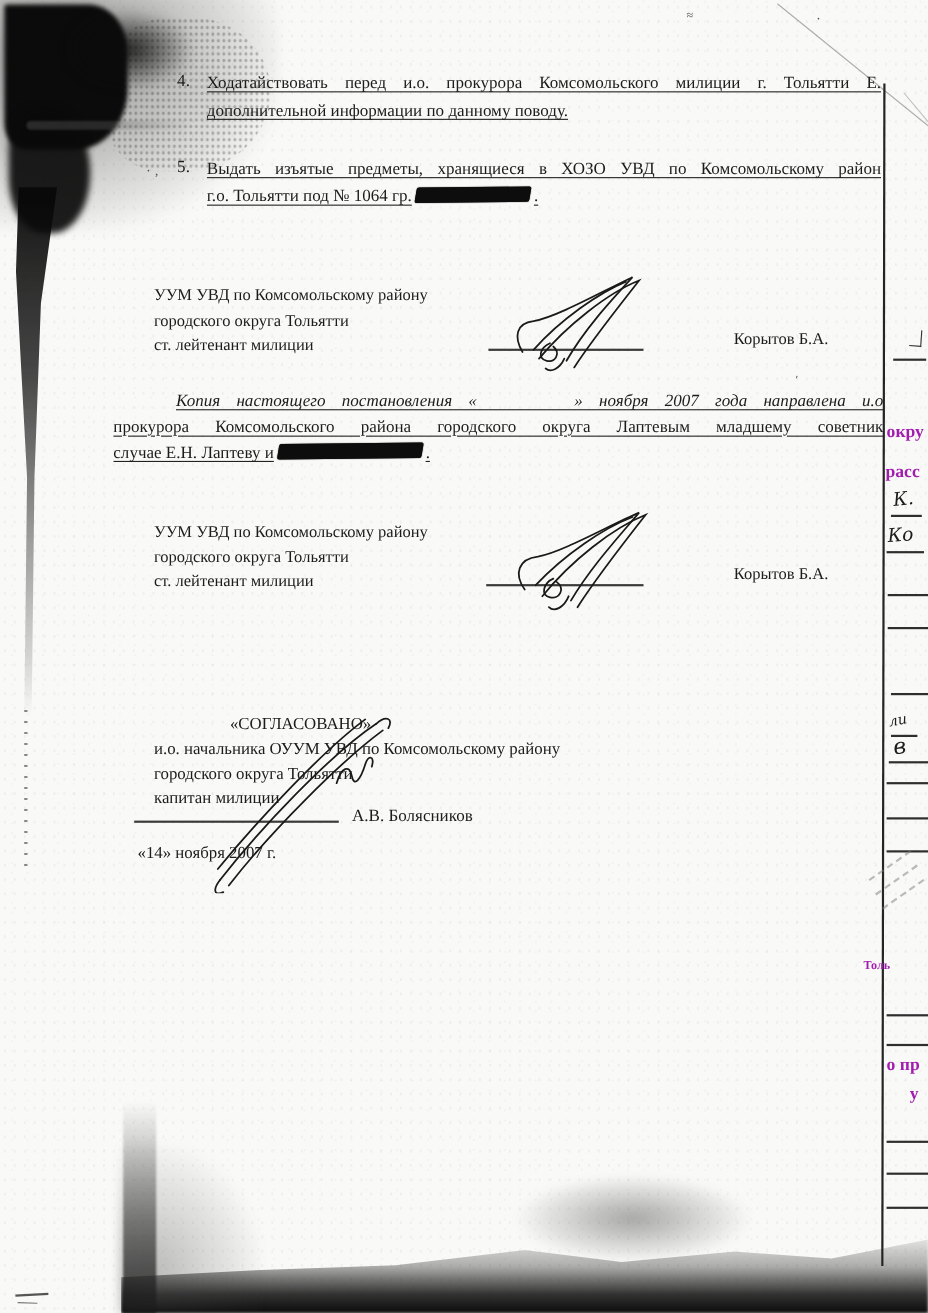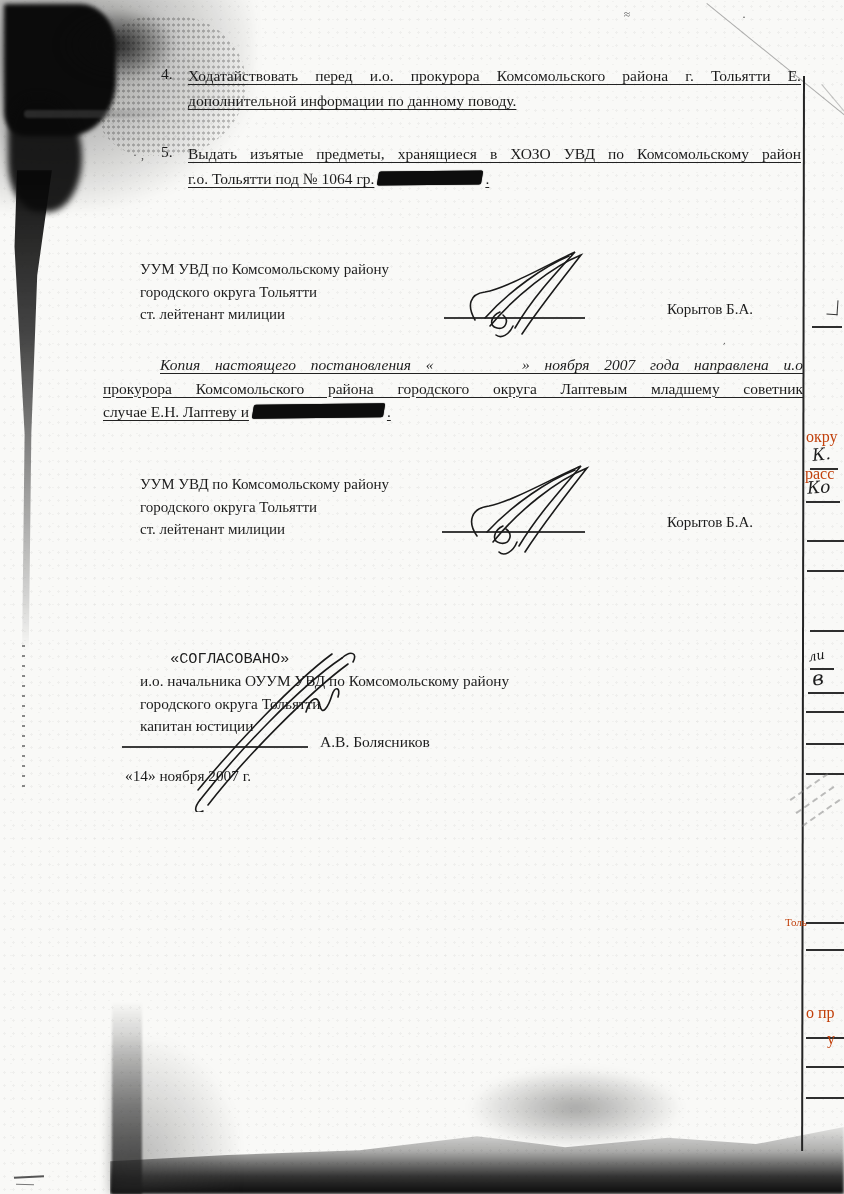--- a/index.html
+++ b/index.html
@@ -39,25 +39,25 @@
   .redact.r1{width:104px;height:14px;}
   .redact.r2{width:131px;height:14px;}
   
   .sig-text{position:absolute;font-size:15px;line-height:22.5px;z-index:3;}
   .sig-name{position:absolute;font-size:15px;z-index:3;}
   .sig-line{position:absolute;height:1.6px;background:#3b3b3b;z-index:2;}
   .sig-svg{position:absolute;z-index:4;pointer-events:none;}
   .sig-svg path{fill:none;stroke:#1a1a1a;stroke-width:1.6;stroke-linecap:round;}
   
   .approval{position:absolute;left:140px;top:648px;font-size:15.3px;line-height:22.3px;z-index:3;}
-  .approval .title{margin-left:30px;font-family:Liberation Mono, monospace;}
+  .approval .title{margin-left:69px;}
   
   .edge-vline{position:absolute;left:803px;top:76px;width:2.2px;height:1075px;background:#242424;transform:rotate(0.1deg);transform-origin:top;z-index:2;}
   .edge-rule{position:absolute;height:2px;background:#2e2e2e;z-index:2;}
-  .edge-frag{position:absolute;font-weight:normal;font-size:16px;color:#c2410c;z-index:3;white-space:nowrap;margin-top:44px;}
+  .edge-frag{position:absolute;font-weight:bold;font-size:16px;color:#a21caf;z-index:3;white-space:nowrap;}
   .edge-hw{position:absolute;font-style:italic;color:#1d1d1d;z-index:3;white-space:nowrap;font-family:"DejaVu Serif",serif;}
   
   .art{position:absolute;pointer-events:none;z-index:2;}
   .blobA{left:4px;top:4px;width:112px;height:132px;background:#0b0b0b;border-radius:2% 32% 42% 18%;filter:blur(2px);}
   .blobB{left:58px;top:8px;width:118px;height:74px;background:radial-gradient(closest-side,rgba(12,12,12,0.85),transparent);filter:blur(5px);}
   .blobC{left:-8px;top:-8px;width:262px;height:218px;background:radial-gradient(ellipse at 22% 28%,rgba(30,30,30,0.5),rgba(70,70,70,0.18) 55%,transparent 75%);filter:blur(5px);}
   .blobD{left:8px;top:96px;width:74px;height:116px;background:rgba(10,10,10,0.92);border-radius:38% 60% 52% 48%;filter:blur(3px);}
   .blobSpeckle{left:96px;top:16px;width:150px;height:140px;border-radius:45% 55% 60% 40%;
     background-image:radial-gradient(rgba(25,25,25,0.6) 1px,transparent 1.6px);background-size:5px 6px;
     opacity:.45;filter:blur(0.6px);}
@@ -135,21 +135,21 @@
   <div class="edge-rule" style="left:806px;top:922px;width:38px;"></div>
   <div class="edge-rule" style="left:806px;top:949px;width:38px;"></div>
   <div class="edge-frag" style="left:806px;top:960px;">о пр</div>
   <div class="edge-frag" style="left:827px;top:986px;">у</div>
   <div class="edge-rule" style="left:806px;top:1037px;width:38px;"></div>
   <div class="edge-rule" style="left:806px;top:1066px;width:38px;"></div>
   <div class="edge-rule" style="left:806px;top:1097px;width:38px;"></div>
 
   <div class="list-item" style="top:64px;">
     <span class="num">4.</span>
-    <div class="pline just">Ходатайствовать перед и.о. прокурора Комсомольского района г. Тольятти Е.</div>
+    <div class="pline just">Ходатайствовать перед и.о. прокурора Комсомольского милиции г. Тольятти Е.</div>
     <div class="pline">дополнительной информации по данному поводу.</div>
   </div>
 
   <div class="list-item" style="top:142px;">
     <span class="num">5.</span>
     <div class="pline just">Выдать изъятые предметы, хранящиеся в ХОЗО УВД по Комсомольскому район</div>
     <div class="pline"><span>г.о. Тольятти под № 1064 гр.</span><span class="redact r1"></span><span>.</span></div>
   </div>
 
   <div class="sig-text" style="left:140px;top:258px;">
@@ -185,21 +185,21 @@
     <path d="M32,74 C58,46 94,22 120,12"></path>
     <path d="M48,68 c-9,4 -12,15 -3,17 c9,2 14,-8 6,-14"></path>
     <path d="M62,84 c-4,10 -13,15 -18,10"></path>
   </svg>
   <div class="sig-name" style="left:667px;top:514px;">Корытов Б.А.</div>
 
   <div class="approval">
     <div class="title">«СОГЛАСОВАНО»</div>
     <div>и.о. начальника ОУУМ УВД по Комсомольскому району</div>
     <div>городского округа Тольятти</div>
-    <div>капитан юстиции</div>
+    <div>капитан милиции</div>
   </div>
   <div class="sig-line" style="left:122px;top:746px;width:186px;"></div>
   <div class="sig-name" style="left:320px;top:733px;font-size:15.5px;">А.В. Болясников</div>
   <svg class="sig-svg" style="left:168px;top:642px;" width="205" height="170" viewBox="0 0 205 170">
     <path d="M32,158 C68,112 132,44 174,16"></path>
     <path d="M40,163 C78,114 142,50 180,22"></path>
     <path d="M30,148 C66,104 126,40 164,12"></path>
     <path d="M174,16 c9,-8 16,-5 11,4"></path>
     <path d="M32,158 c-7,9 -5,15 3,11"></path>
     <path d="M138,70 c4,-14 12,-18 14,-6 c2,10 8,2 12,-11 c3,-9 9,-8 6,2"></path>

